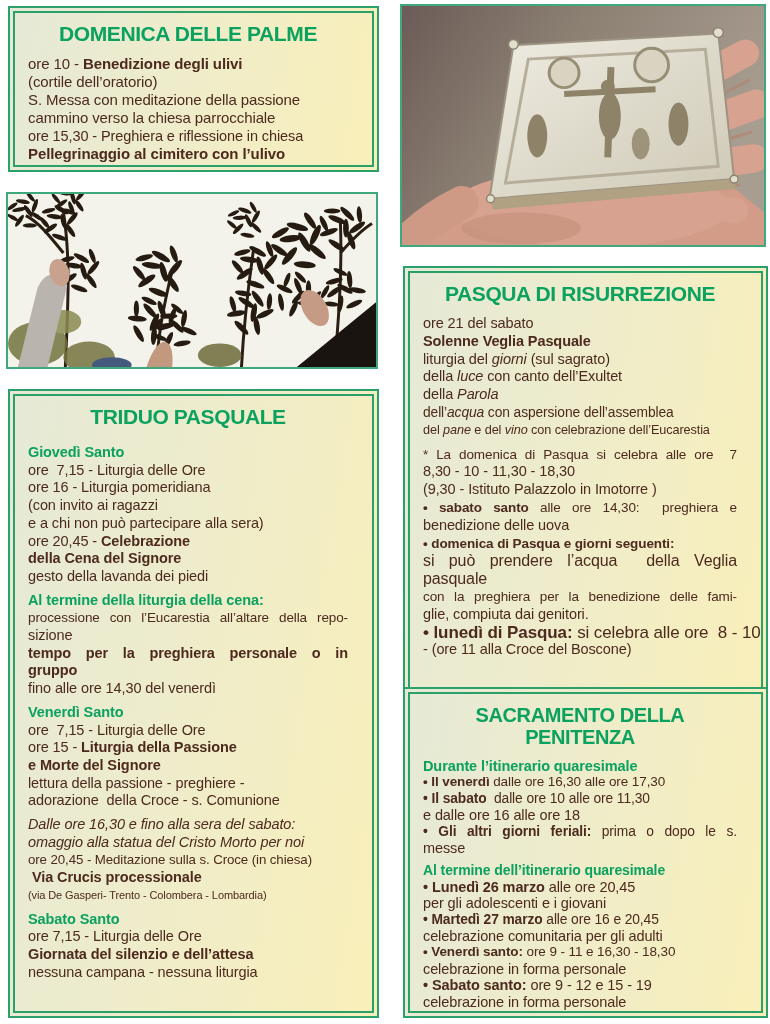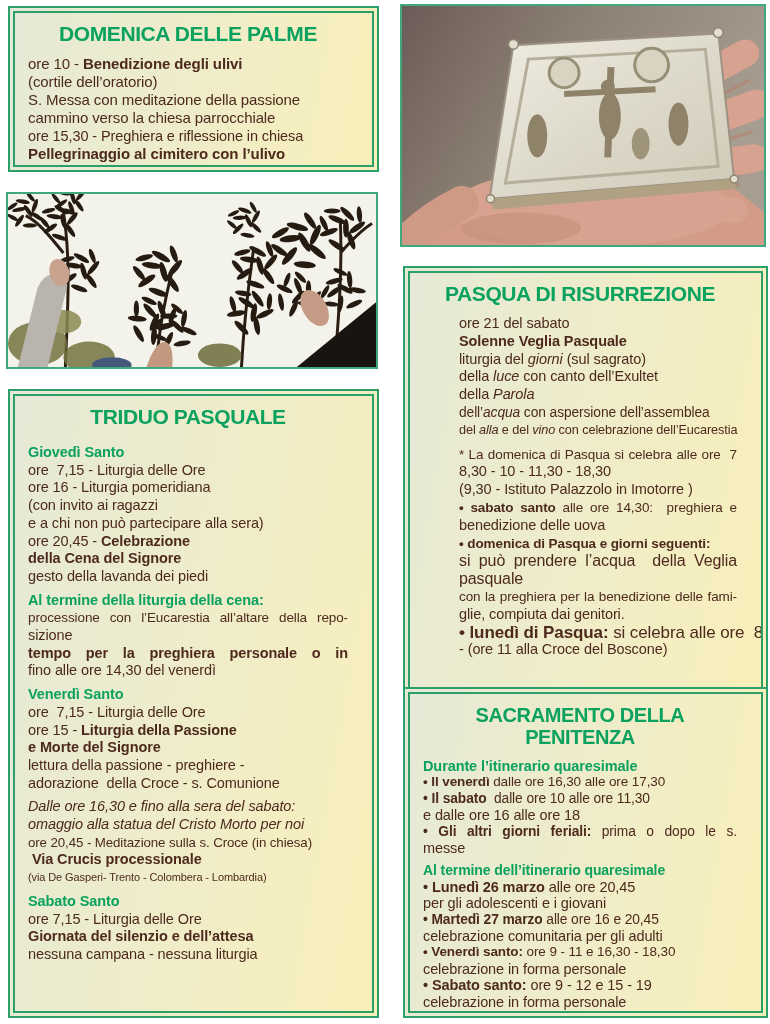--- a/index.html
+++ b/index.html
@@ -38,21 +38,21 @@
     font-size:14.5px;line-height:18px;letter-spacing:-0.1px;
   }
   .ln.just{white-space:normal;text-align:justify;text-align-last:justify;}
   .ln .b{font-weight:bold;}
   .ln .i{font-style:italic;}
   .ln .g{color:var(--title-green);font-weight:bold;}
   .blank{height:7px;}
   #box-palme   .ln{font-size:15px;line-height:18px;}
   #box-triduo  .ln{line-height:17.7px;}
   #box-triduo  .blank{height:6px;}
-  #box-easter  .ln{line-height:17.8px;margin-left:36px;}
+  #box-easter  .ln{line-height:17.8px;}
   #box-easter  .blank{height:6px;}
   #box-penance .ln{line-height:16.4px;}
   #box-penance .blank{height:6px;}
   .photo{
     position:absolute;box-sizing:border-box;margin:0;
     border:2px solid var(--photo-border-green);overflow:hidden;background:#eee;
   }
   .photo svg{display:block;width:100%;height:100%;}
   #box-palme   {left:8px;  top:6px;   width:371px; height:166px;}
   #photo-olive {left:6px;  top:192px; width:372px; height:177px;}
@@ -149,20 +149,21 @@
           <div class="ln"><span class="">(con invito ai ragazzi</span></div>
           <div class="ln"><span class="">e a chi non può partecipare alla sera)</span></div>
           <div class="ln"><span class="">ore 20,45 - </span><span class="b ">Celebrazione</span></div>
           <div class="ln"><span class="b ">della Cena del Signore</span></div>
           <div class="ln"><span class="">gesto della lavanda dei piedi</span></div>
           <div class="blank"></div>
           <div class="ln"><span class="g">Al termine della liturgia della cena:</span></div>
           <div class="ln just" style="font-size: 13.5px;"><span class="">processione con l’Eucarestia all’altare della repo-</span></div>
           <div class="ln"><span class="">sizione</span></div>
           <div class="ln just"><span class="b ">tempo per la preghiera personale o in</span></div>
+          <div class="ln"><span class="b ">gruppo</span></div>
           <div class="ln"><span class="">fino alle ore 14,30 del venerdì</span></div>
           <div class="blank"></div>
           <div class="ln"><span class="g">Venerdì Santo</span></div>
           <div class="ln"><span class="">ore &nbsp;7,15 - Liturgia delle Ore</span></div>
           <div class="ln"><span class="">ore 15 - </span><span class="b ">Liturgia della Passione</span></div>
           <div class="ln"><span class="b ">e Morte del Signore</span></div>
           <div class="ln"><span class="">lettura della passione - preghiere -</span></div>
           <div class="ln"><span class="">adorazione &nbsp;della Croce - s. Comunione</span></div>
           <div class="blank"></div>
           <div class="ln"><span class="i ">Dalle ore 16,30 e fino alla sera del sabato:</span></div>
@@ -239,21 +240,21 @@
   <section class="box" id="box-easter">
     <div class="box-inner">
       <h2 class="title">PASQUA DI RISURREZIONE</h2>
       <div>
           <div class="ln"><span class="">ore 21 del sabato</span></div>
           <div class="ln"><span class="b ">Solenne Veglia Pasquale</span></div>
           <div class="ln"><span class="">liturgia del </span><span class="i ">giorni</span><span class=""> (sul sagrato)</span></div>
           <div class="ln"><span class="">della </span><span class="i ">luce</span><span class=""> con canto dell’Exultet</span></div>
           <div class="ln"><span class="">della </span><span class="i ">Parola</span></div>
           <div class="ln" style="font-size: 13.8px;"><span class="">dell’</span><span class="i ">acqua</span><span class=""> con aspersione dell’assemblea</span></div>
-          <div class="ln" style="font-size: 12.7px;"><span class="">del </span><span class="i ">alla</span><span class=""> e del </span><span class="i ">vino</span><span class=""> con celebrazione dell’Eucarestia</span></div>
+          <div class="ln" style="font-size: 12.7px;"><span class="">del </span><span class="i ">pane</span><span class=""> e del </span><span class="i ">vino</span><span class=""> con celebrazione dell’Eucarestia</span></div>
           <div class="blank"></div>
           <div class="ln just" style="font-size: 13.5px;"><span class="">* La domenica di Pasqua si celebra alle ore &nbsp;7</span></div>
           <div class="ln"><span class="">8,30 - 10 - 11,30 - 18,30</span></div>
           <div class="ln"><span class="">(9,30 - Istituto Palazzolo in Imotorre )</span></div>
           <div class="ln just" style="font-size: 13.5px;"><span class="b ">• sabato santo</span><span class=""> alle ore 14,30: &nbsp;preghiera e</span></div>
           <div class="ln"><span class="">benedizione delle uova</span></div>
           <div class="ln" style="font-size: 13.5px;"><span class="b ">• domenica di Pasqua e giorni seguenti:</span></div>
           <div class="ln just" style="font-size: 16px;"><span class="">si può prendere l’acqua &nbsp;della Veglia pasquale</span></div>
           <div class="ln just" style="font-size: 13.5px;"><span class="">con la preghiera per la benedizione delle fami-</span></div>
           <div class="ln"><span class="">glie, compiuta dai genitori.</span></div>

